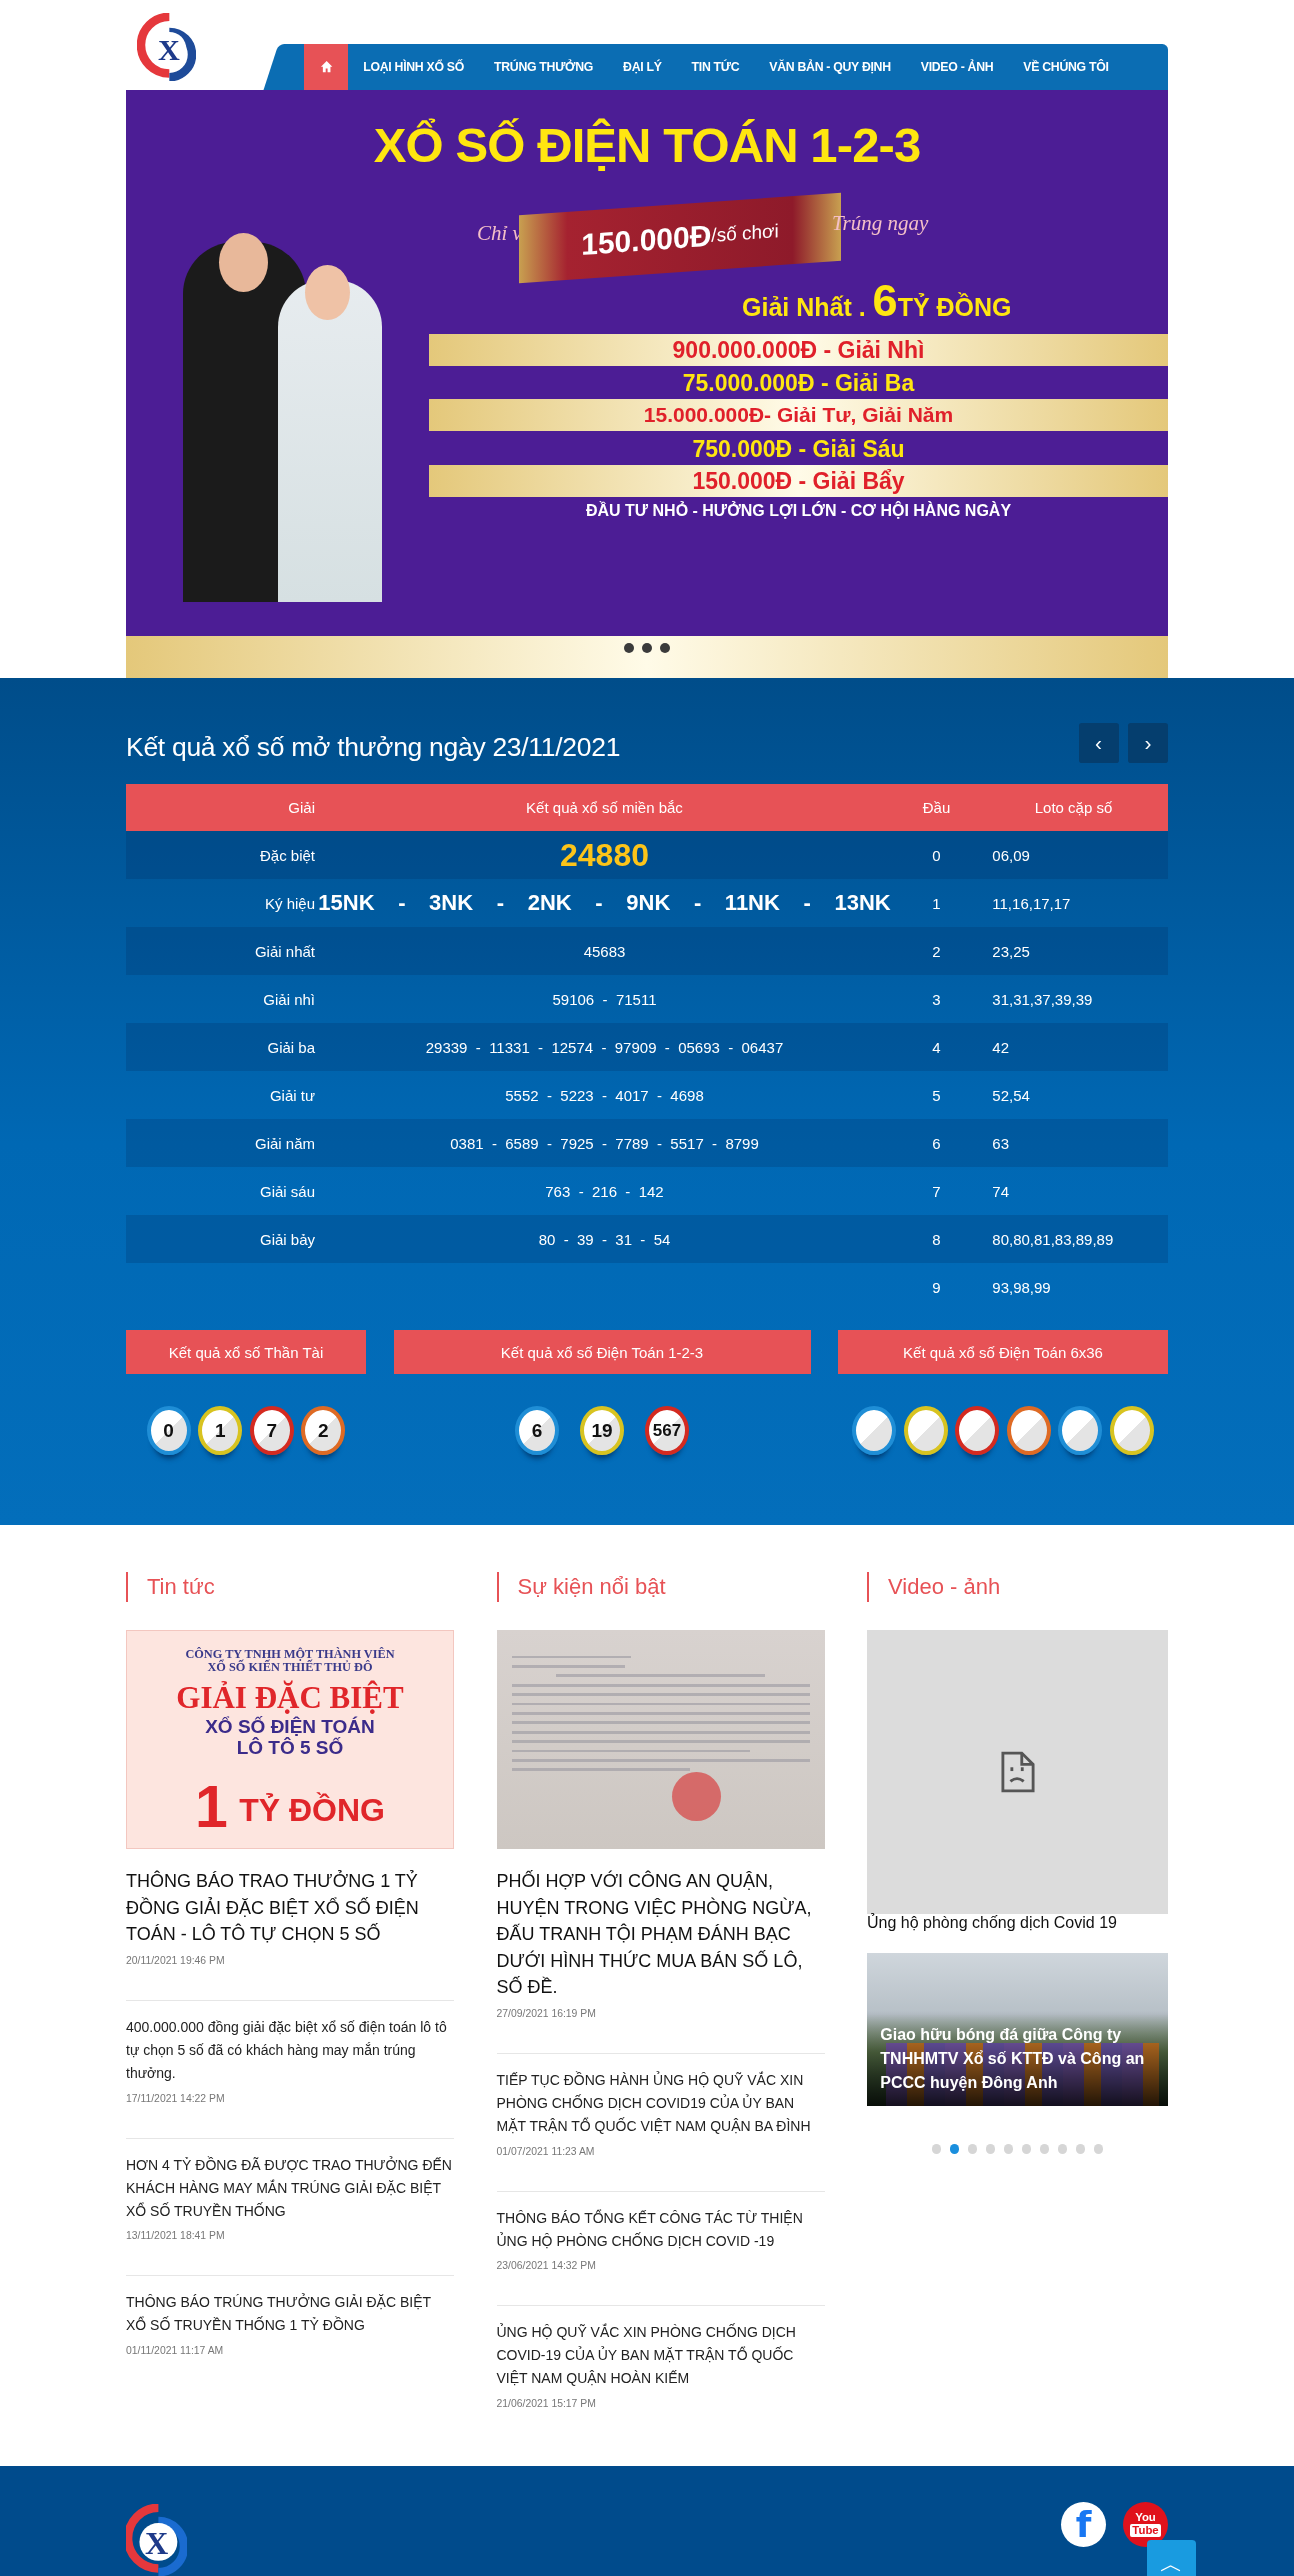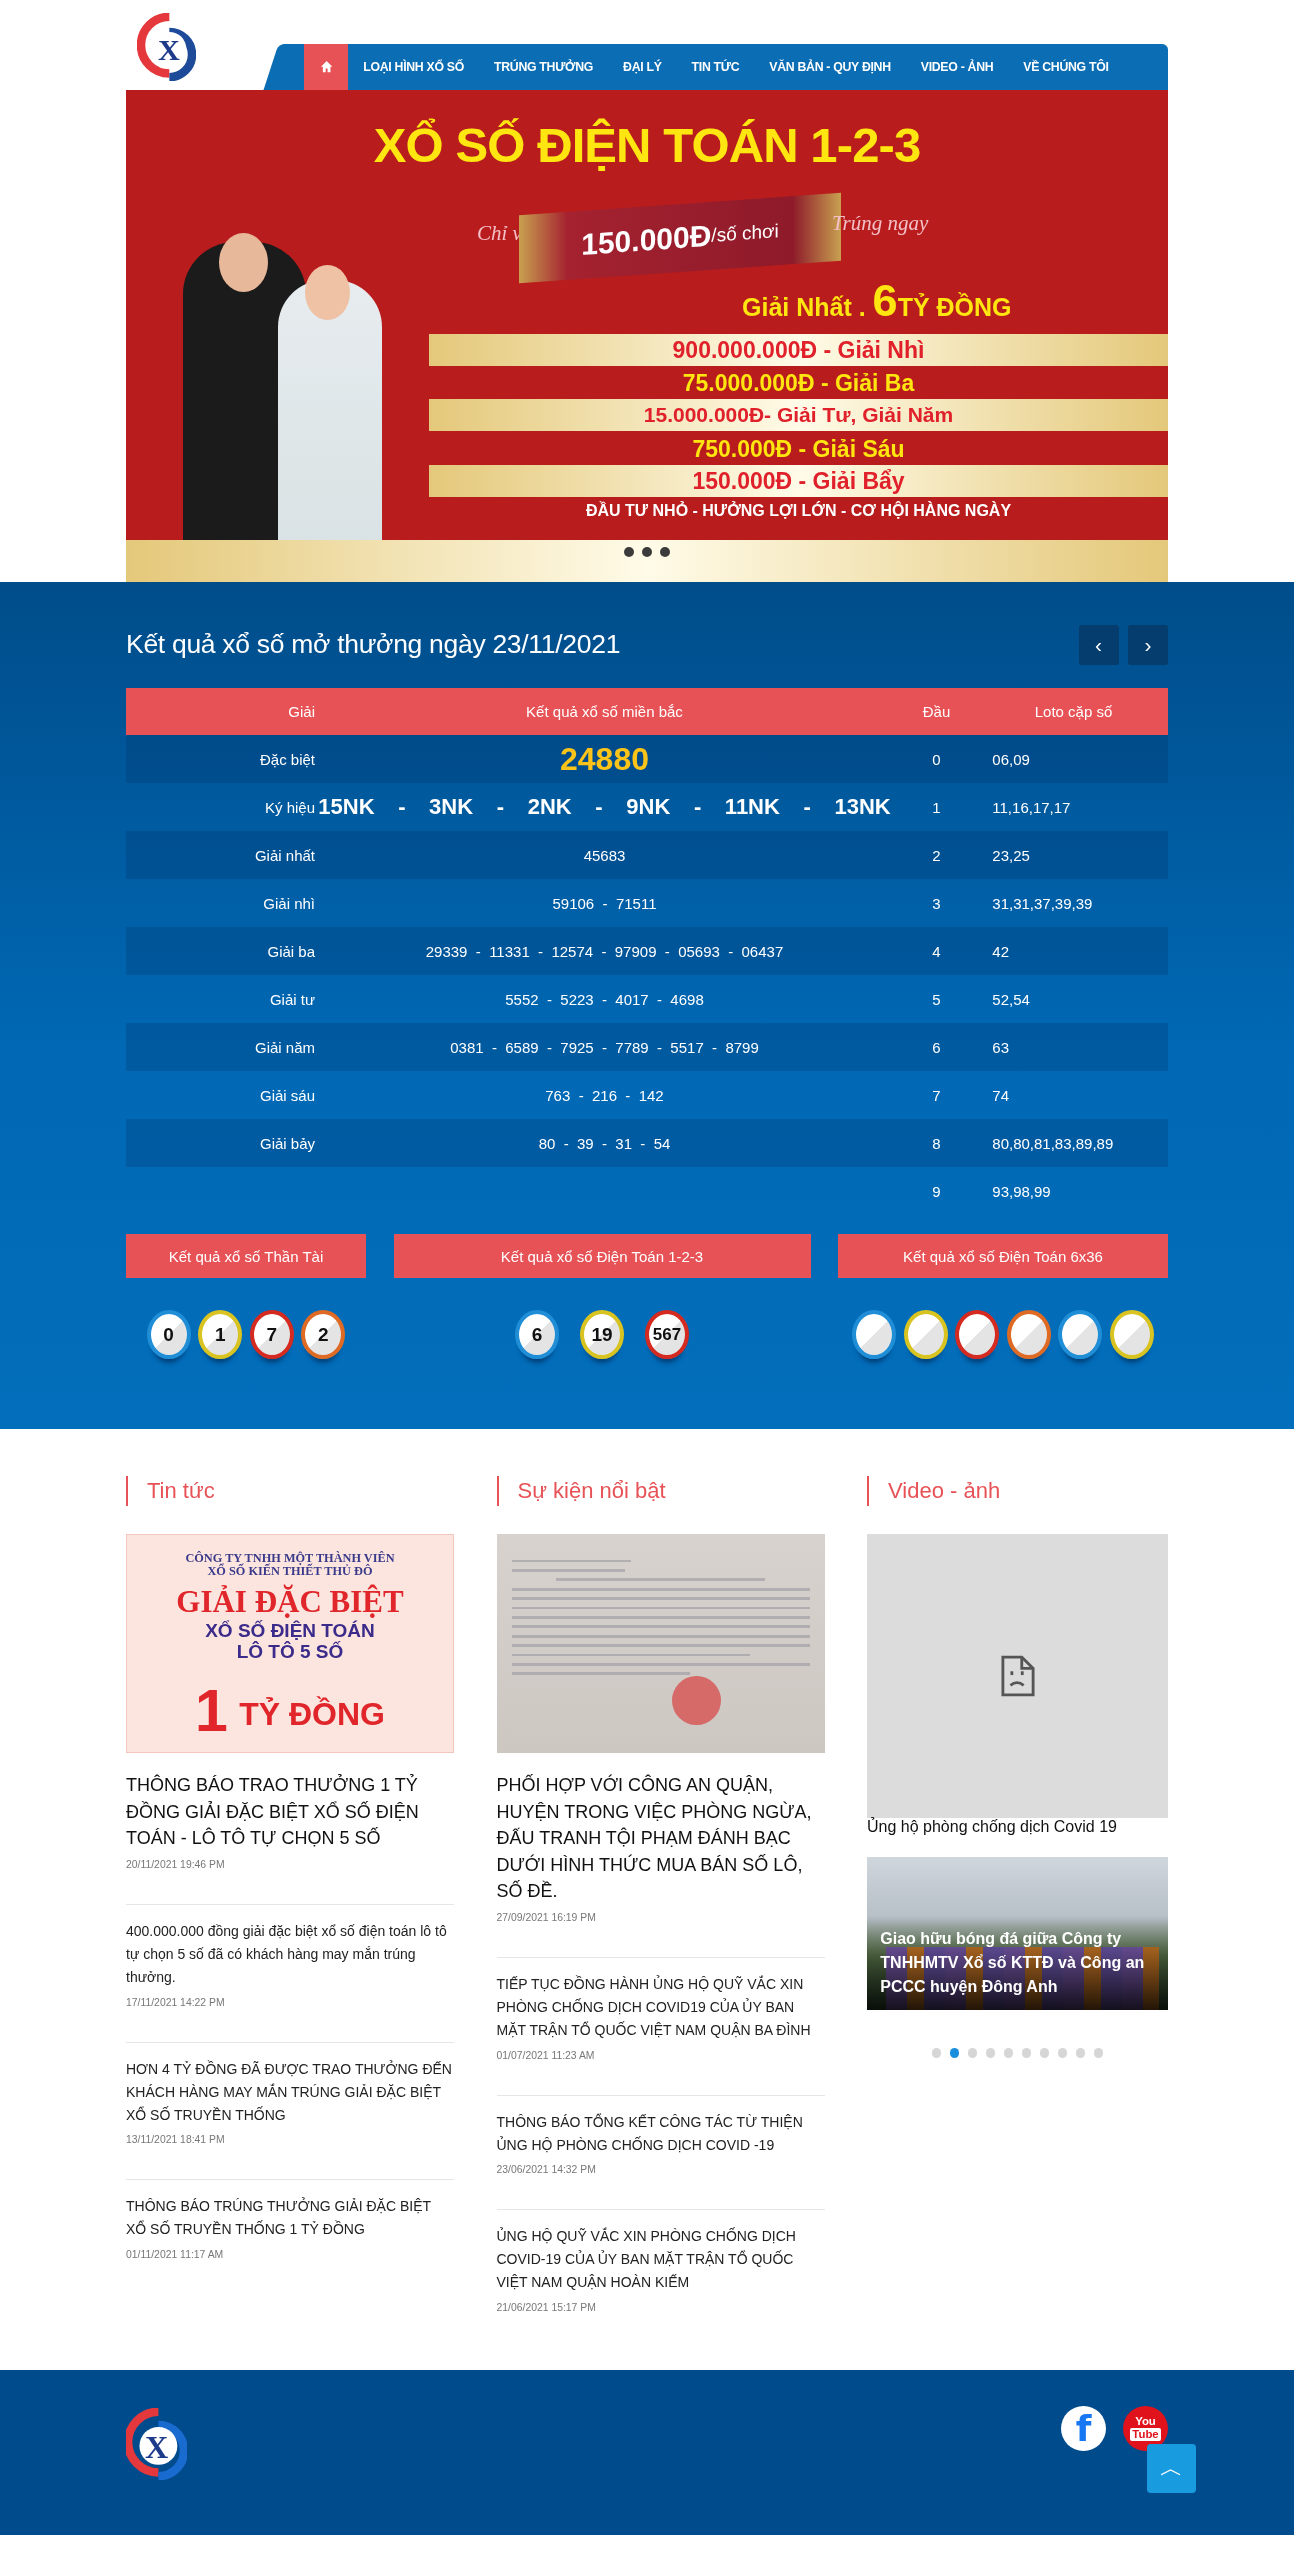--- a/index.html
+++ b/index.html
@@ -6,21 +6,21 @@
 body{width:1294px;font-family:"Liberation Sans",sans-serif;background:#fff;color:#222}
 .container{width:1042px;margin:0 auto;position:relative}
 
 .header{height:90px;position:relative}
 .logo{position:absolute;left:11.4px;top:13.3px;width:59px;height:68px}
 .nav{position:absolute;left:166px;right:0;top:44px;height:46px;background:#0b6db3;border-radius:5.7px 5.7px 0 0;display:flex;align-items:center}
 .nav:before{content:"";position:absolute;left:-21px;top:0;width:38px;height:46px;background:#0b6db3;transform:skewX(-18deg);border-radius:5.7px 0 0 0}
 .nav .home{position:relative;z-index:2;width:44px;height:46px;background:#e75256;display:flex;align-items:center;justify-content:center;margin-left:12.3px}
 .nav a{position:relative;z-index:2;color:#fff;font-size:12.3px;font-weight:bold;text-decoration:none;padding:0 15px;white-space:nowrap;letter-spacing:-0.3px}
 
-.banner{height:492px;background:#b91c1c;position:relative;overflow:hidden}
+.banner{height:588px;background:#4c1d95;position:relative;overflow:hidden}
 .banner .title{position:absolute;top:26.5px;width:100%;text-align:center;color:#ffe610;font-weight:bold;font-size:49px;letter-spacing:-0.9px;font-family:"Liberation Sans",sans-serif}
 .ribbon{position:absolute;left:393px;top:114px;width:322px;height:68px;background:linear-gradient(90deg,#c8a050,#a52230 15%,#8e1a2a 85%,#c8a050);transform:skewY(-4deg);display:flex;align-items:center;justify-content:center;color:#fff;font-size:30px;font-weight:bold}
 .ribbon small{font-size:19px;font-weight:normal}
 .ribbon-l,.ribbon-r{position:absolute;color:#f4c0c8;font-style:italic;font-size:21px;font-family:"Liberation Serif",serif;line-height:21px}
 .ribbon-l{left:351px;top:133px}
 .ribbon-r{left:706px;top:123px}
 .jackpot{position:absolute;left:616px;top:185px;color:#ffe610;font-weight:bold;font-size:25px}
 .jackpot b{font-size:45px}
 .prize-band{position:absolute;left:303px;right:0;height:32px;display:flex;align-items:center;justify-content:center;font-weight:bold;font-size:23px}
 .prize-band.gold{background:linear-gradient(90deg,#e4c87a,#fffbe8 50%,#e4c87a);color:#e0202a}
@@ -29,21 +29,21 @@
 .bottom-strip{position:absolute;left:0;right:0;bottom:0;height:42px;background:linear-gradient(90deg,#e4c87a,#fffbe8 50%,#e4c87a)}
 .dots{position:absolute;bottom:25px;left:0;right:0;display:flex;justify-content:center;gap:7.6px;z-index:3}
 .dots span{width:10.4px;height:10.4px;border-radius:50%;background:#3b3b3b}
 .people{position:absolute;left:57px;top:133px;width:237px;height:379px}
 .man{position:absolute;left:0;top:19px;width:123px;height:360px;background:#1b1b1b;border-radius:52px 52px 0 0}
 .man:before{content:"";position:absolute;left:36px;top:-9.5px;width:49px;height:59px;background:#e8b89a;border-radius:50%}
 .woman{position:absolute;left:95px;top:57px;width:104px;height:322px;background:linear-gradient(180deg,#e7ecef,#d6e0e2);border-radius:47px 47px 0 0}
 .woman:before{content:"";position:absolute;left:26.5px;top:-15px;width:45px;height:55px;background:#efc2a6;border-radius:50%}
 
 .results{background:linear-gradient(180deg,#004d8a 0%,#0068b4 55%,#036ebb 100%);padding:40px 0 66px}
-.res-head{display:flex;justify-content:space-between;align-items:center;height:45px}
+.res-head{display:flex;justify-content:space-between;align-items:flex-end;height:45px}
 .res-head h2{color:#fff;font-weight:normal;font-size:26.5px;letter-spacing:-0.3px}
 .arrows{display:flex;gap:9.5px}
 .arrows button{width:40px;height:40px;background:#053e6e;border:none;color:#fff;font-size:21px;border-radius:2.8px}
 table.res{width:100%;border-collapse:collapse;margin-top:21px;color:#fff;font-size:15px}
 table.res th{background:#e75256;font-weight:normal;height:47px;font-size:15px}
 table.res td{height:48px}
 table.res tr.alt td{background:rgba(0,40,90,.22)}
 table.res td.lbl,table.res th.lbl{text-align:right;padding-left:16px;width:189px}
 table.res td.num,table.res th.num{text-align:center}
 table.res td.dau,table.res th.dau{width:85px;text-align:center}

